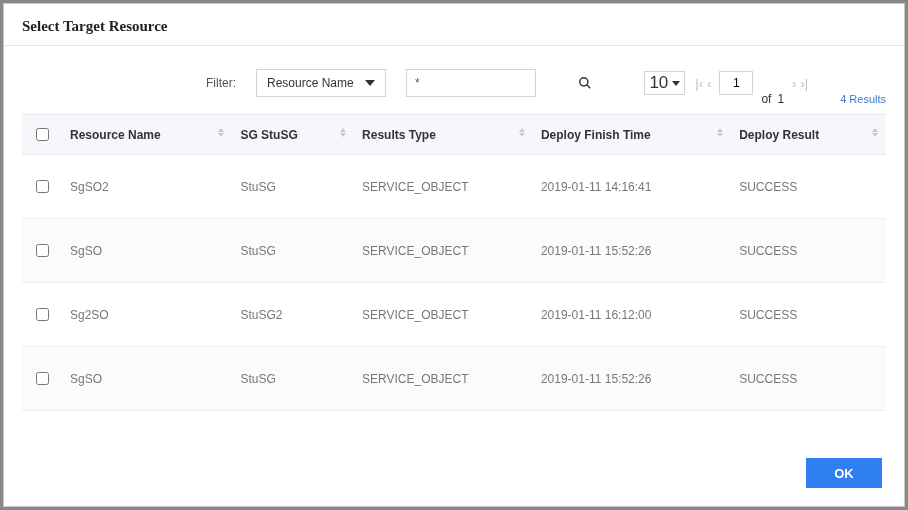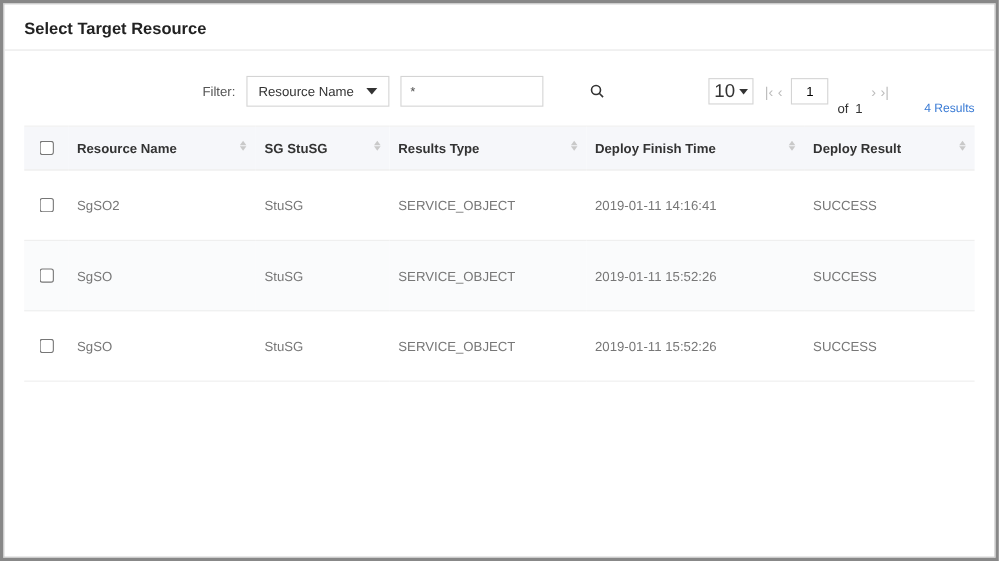--- a/index.html
+++ b/index.html
@@ -20,31 +20,32 @@
     background: #fff;
     border: 1px solid #c7c7c7;
     margin: 3px;
     display: flex;
     flex-direction: column;
     position: relative;
   }
   .modal-header {
     padding: 14px 18px 10px 18px;
     border-bottom: 1px solid #e6e6e6;
+    font-family: Liberation Serif, serif;
   }
   .modal-title {
     font-size: 15px;
     font-weight: 600;
     color: #222;
   }
   .controls-row {
     display: flex;
     align-items: center;
-    padding: 14px 18px 8px 0;
-    gap: 10px;
+    padding: 14px 18px 8px 22px;
+    gap: 20px;
   }
   .filter-label {
     font-size: 12px;
     color: #555;
     margin-left: 180px;
   }
   .select-box {
     display: flex;
     align-items: center;
     justify-content: space-between;
@@ -303,24 +304,35 @@
           <tr>
             <td class="checkbox-col"><input type="checkbox" style=""></td>
             <td>SgSO</td>
             <td>StuSG</td>
             <td>SERVICE_OBJECT</td>
             <td>2019-01-11 15:52:26</td>
             <td>SUCCESS</td>
           </tr>
           <tr>
             <td class="checkbox-col"><input type="checkbox" style=""></td>
+            <td>Sg2SO</td>
+            <td>StuSG2</td>
+            <td>SERVICE_OBJECT</td>
+            <td>2019-01-11 16:12:00</td>
+            <td>SUCCESS</td>
+          </tr>
+          <tr>
+            <td class="checkbox-col"><input type="checkbox" style=""></td>
             <td>SgSO</td>
             <td>StuSG</td>
             <td>SERVICE_OBJECT</td>
             <td>2019-01-11 15:52:26</td>
             <td>SUCCESS</td>
           </tr>
         </tbody>
     </table>
   </div>
 
+  <div class="footer">
+    <button class="ok-button">OK</button>
+  </div>
 
 </div>
 
 </body></html>

